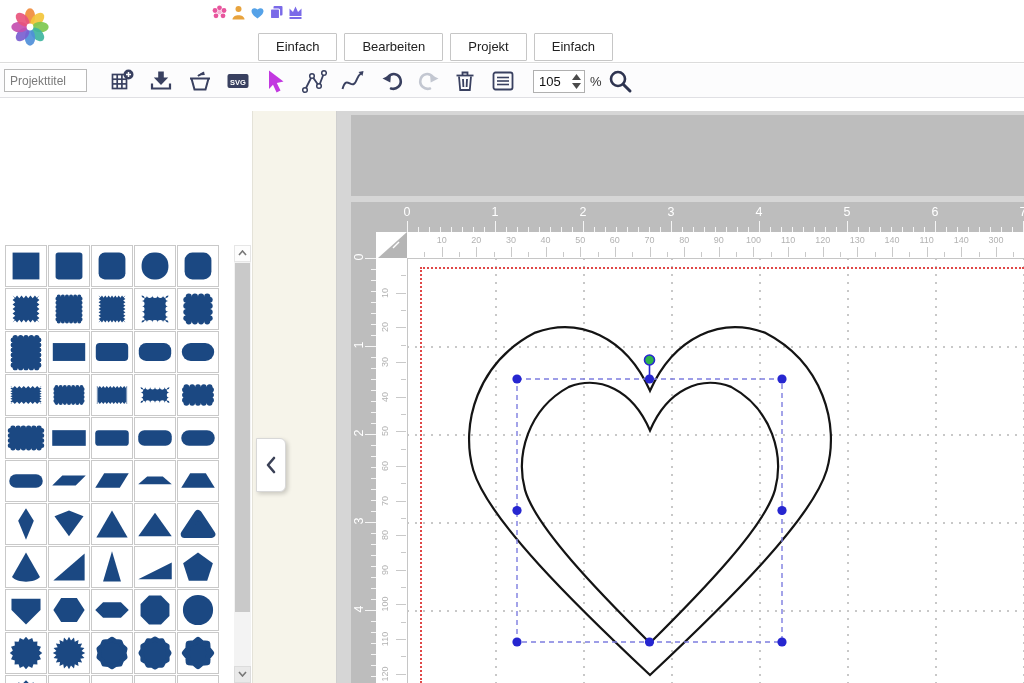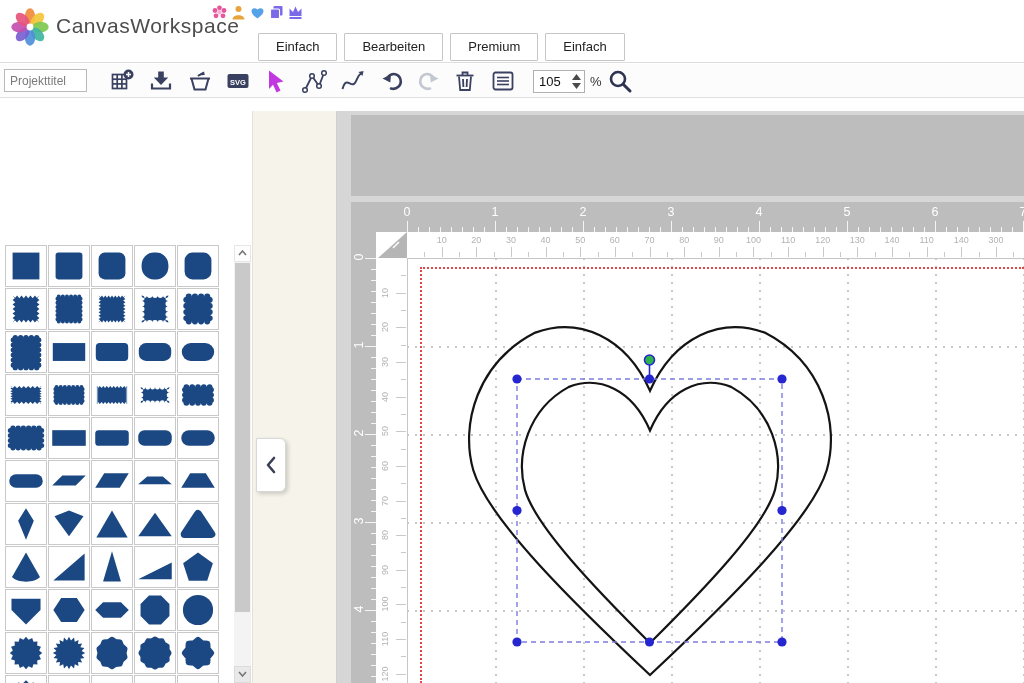--- a/index.html
+++ b/index.html
@@ -95,21 +95,20 @@
         <ellipse cx="20" cy="9.5" rx="5.2" ry="8.2" fill="#f08c3c" opacity="0.92" transform="rotate(0 20 20)"></ellipse>
         <ellipse cx="20" cy="9.5" rx="5.2" ry="8.2" fill="#f3c53b" opacity="0.92" transform="rotate(45 20 20)"></ellipse>
         <ellipse cx="20" cy="9.5" rx="5.2" ry="8.2" fill="#7ec850" opacity="0.92" transform="rotate(90 20 20)"></ellipse>
         <ellipse cx="20" cy="9.5" rx="5.2" ry="8.2" fill="#3fb5a0" opacity="0.92" transform="rotate(135 20 20)"></ellipse>
         <ellipse cx="20" cy="9.5" rx="5.2" ry="8.2" fill="#4f8fd9" opacity="0.92" transform="rotate(180 20 20)"></ellipse>
         <ellipse cx="20" cy="9.5" rx="5.2" ry="8.2" fill="#7a5fd0" opacity="0.92" transform="rotate(225 20 20)"></ellipse>
         <ellipse cx="20" cy="9.5" rx="5.2" ry="8.2" fill="#c44fb0" opacity="0.92" transform="rotate(270 20 20)"></ellipse>
         <ellipse cx="20" cy="9.5" rx="5.2" ry="8.2" fill="#e8547c" opacity="0.92" transform="rotate(315 20 20)"></ellipse>
         <circle cx="20" cy="20" r="3.4" fill="#fff"></circle>
       </svg>
-    <span id="app-title">CanvasWorkspace</span>
     <div id="acct-icons">
         <span><svg viewBox="0 0 15 15">
             <g fill="#e8559d">
               <circle cx="7.5" cy="2.8" r="2.4"></circle>
               <circle cx="12" cy="5.5" r="2.4"></circle>
               <circle cx="11" cy="10.8" r="2.4"></circle>
               <circle cx="4" cy="10.8" r="2.4"></circle>
               <circle cx="3" cy="5.5" r="2.4"></circle>
             </g>
             <circle cx="7.5" cy="7.3" r="2.2" fill="#f6b4d6"></circle>
@@ -126,21 +125,21 @@
             <rect x="1.5" y="4" width="9" height="9.5" rx="1" fill="#7a6ae8" stroke="#fff" stroke-width="1.1"></rect>
           </svg></span>
         <span><svg viewBox="0 0 15 15">
             <path d="M1.5,11 L1.5,3.5 L5,7 L7.5,1.5 L10,7 L13.5,3.5 L13.5,11 Z" fill="#7a6ae8"></path>
             <rect x="1.5" y="12" width="12" height="2" fill="#7a6ae8"></rect>
           </svg></span>
       </div>
     <div id="tabs">
         <button class="tab">Einfach</button>
         <button class="tab">Bearbeiten</button>
-        <button class="tab">Premium</button>
+        <button class="tab">Projekt</button>
         <button class="tab">Einfach</button>
       </div>
   </div>
 
   <div id="toolbar">
     <input id="title-input" type="text" placeholder="Projekttitel" style="">
     <div id="tool-buttons">
         <button class="tool-btn" style="left:108px;">
           <svg viewBox="0 0 26 26">
             <g stroke="#394060" stroke-width="1.7" fill="none">

